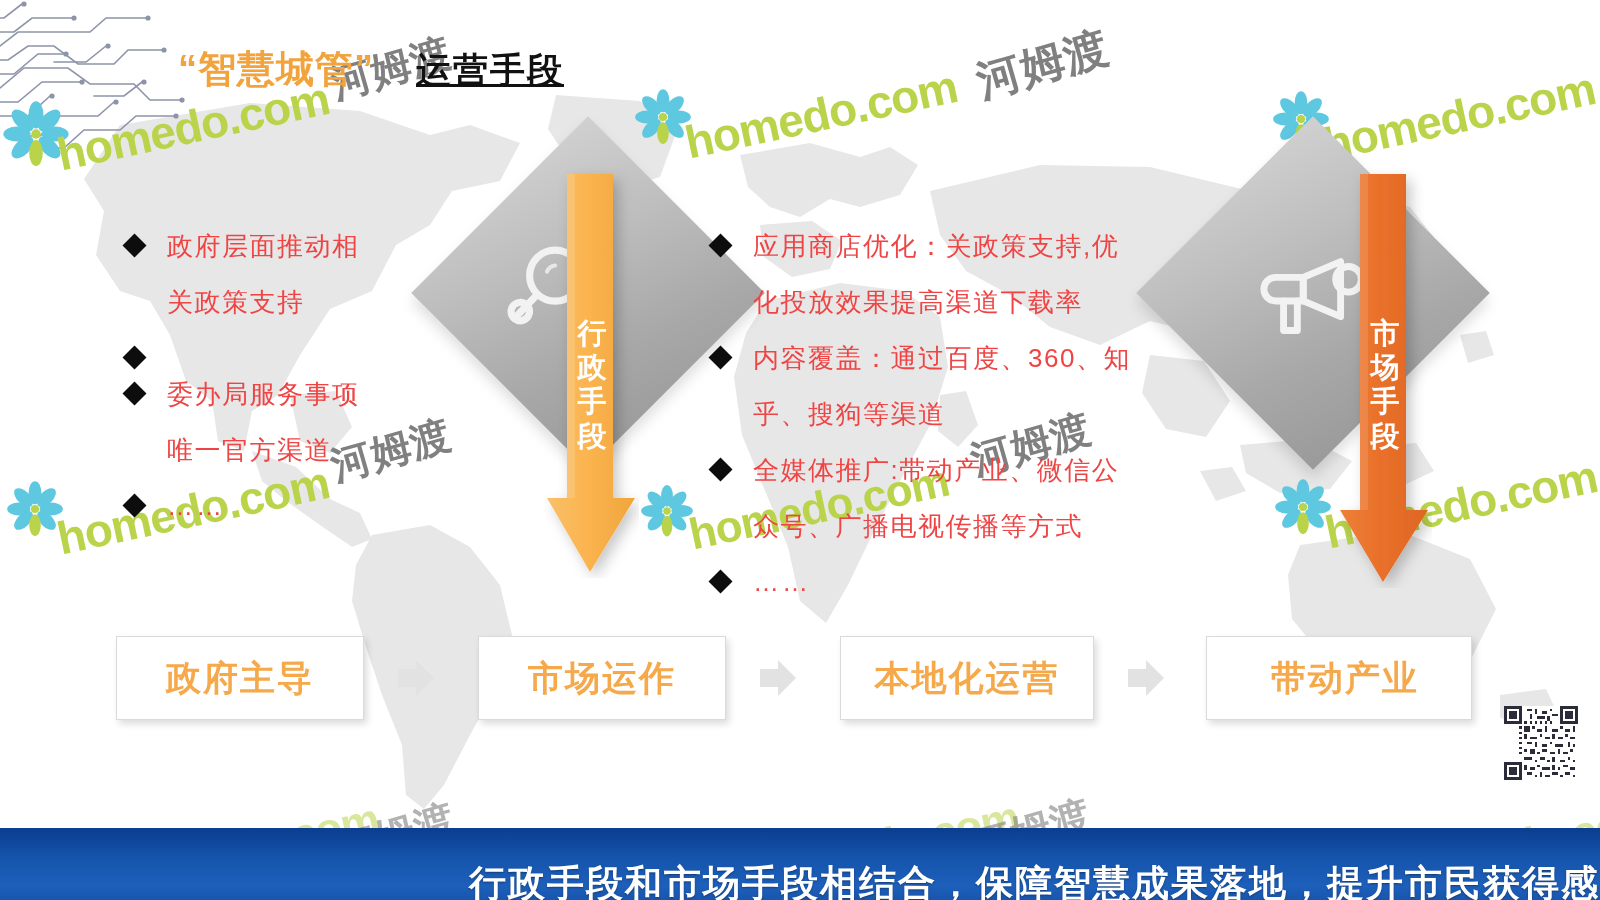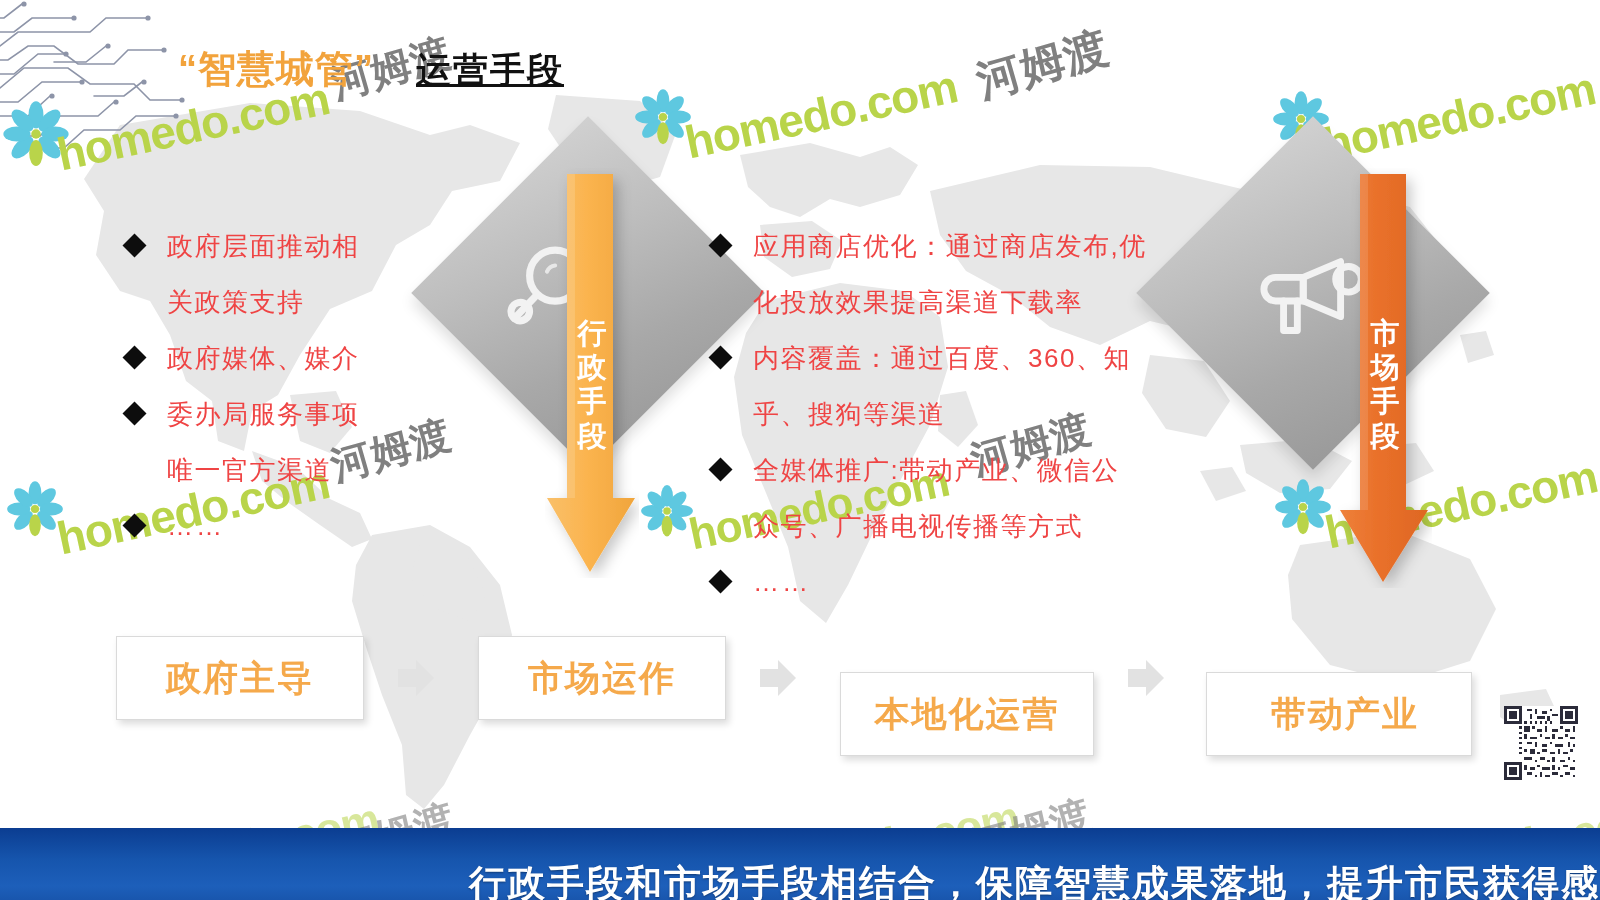--- a/index.html
+++ b/index.html
@@ -136,21 +136,21 @@
     box-shadow: 3px 4px 7px rgba(0,0,0,0.14);
     display: flex; align-items: center; justify-content: center;
   }
   .pbox span {
     font-size: 35px;
     font-weight: bold;
     color: #F5A94B;
     letter-spacing: 2px;
     text-shadow: 1px 1px 0 rgba(255,255,255,.9);
   }
-  .pbox.wide { width: 252px; margin-top: 36px; }
+  .pbox.wide { width: 252px; }
   .chev {
     position: absolute;
     top: 20px;
     width: 44px; height: 44px;
   }
 
   
   .banner {
     position: absolute;
     left: 0; top: 808px;
@@ -456,40 +456,39 @@
     <div class="bline">
       <div class="dia"></div>
       <div class="txt">政府层面推动相</div>
     </div>
     <div class="bline cont">
       <div class="dia"></div>
       <div class="txt">关政策支持</div>
     </div>
     <div class="bline">
       <div class="dia"></div>
-      <div class="txt">政府媒体、媒介</div>
     </div>
     <div class="bline">
       <div class="dia"></div>
       <div class="txt">委办局服务事项</div>
     </div>
     <div class="bline cont">
       <div class="dia"></div>
       <div class="txt">唯一官方渠道</div>
     </div>
     <div class="bline ell">
       <div class="dia"></div>
       <div class="txt">……</div>
     </div>
   </div>
 
   <div class="bullets" style="left:712px; top:218px; width:500px;">
     <div class="bline">
       <div class="dia"></div>
-      <div class="txt">应用商店优化：通过商店发布,优</div>
+      <div class="txt">应用商店优化：关政策支持,优</div>
     </div>
     <div class="bline cont">
       <div class="dia"></div>
       <div class="txt">化投放效果提高渠道下载率</div>
     </div>
     <div class="bline">
       <div class="dia"></div>
       <div class="txt">内容覆盖：通过百度、360、知</div>
     </div>
     <div class="bline cont">

